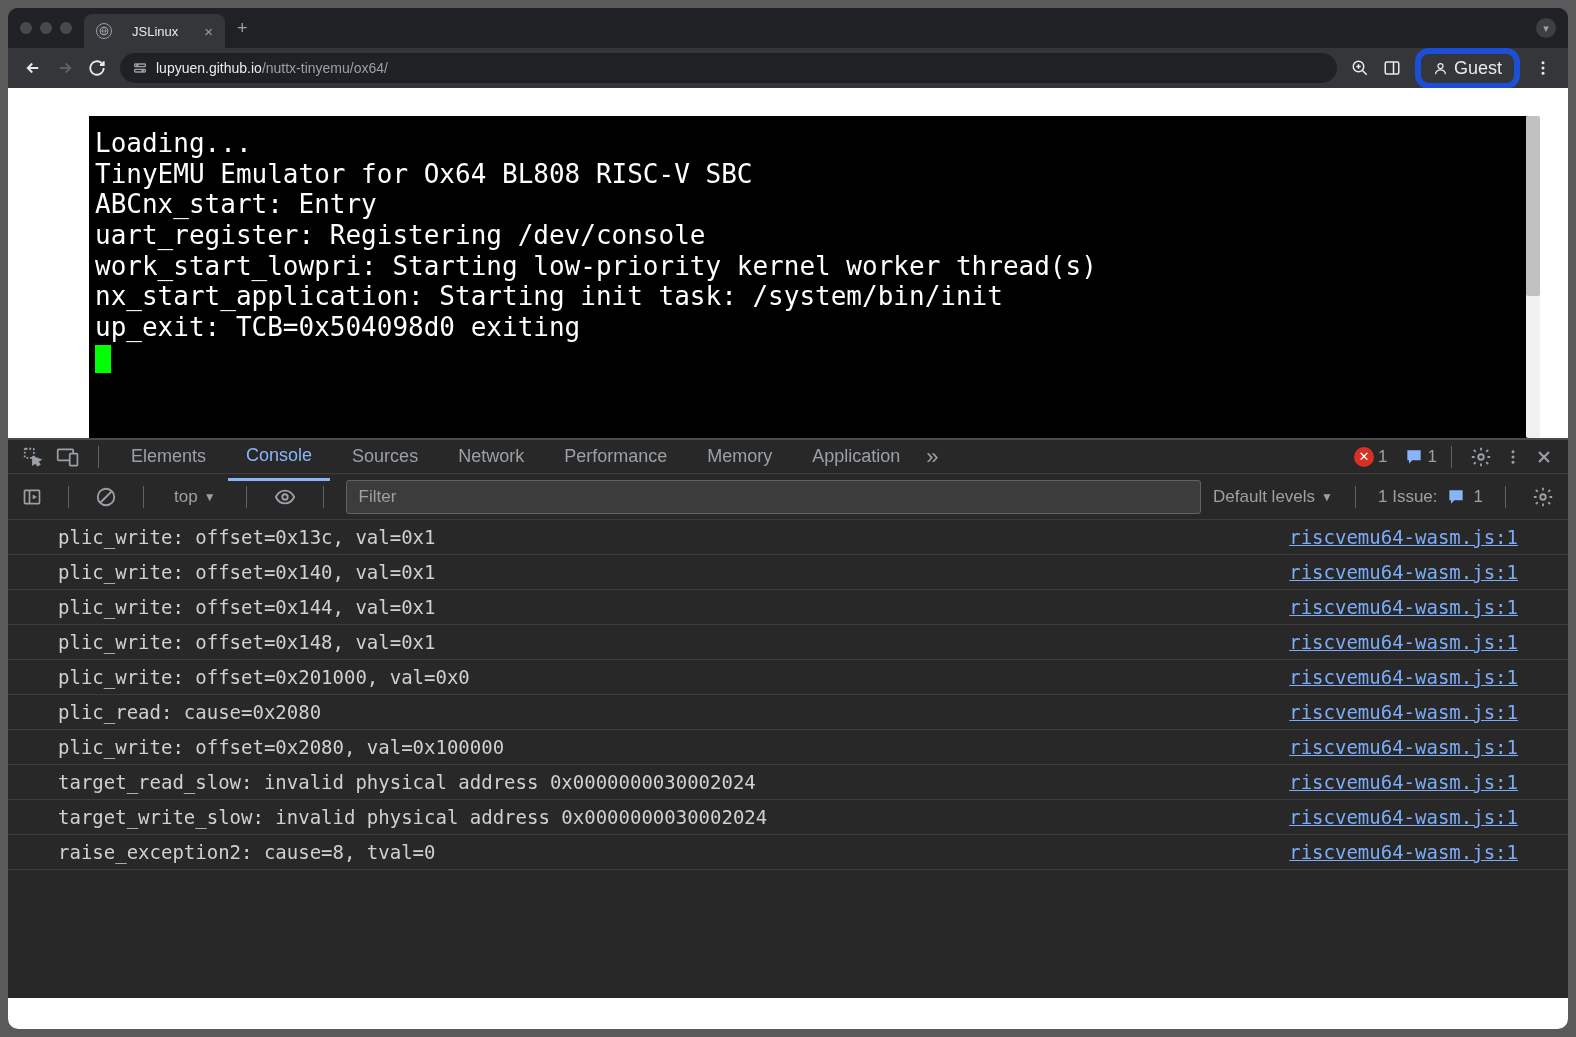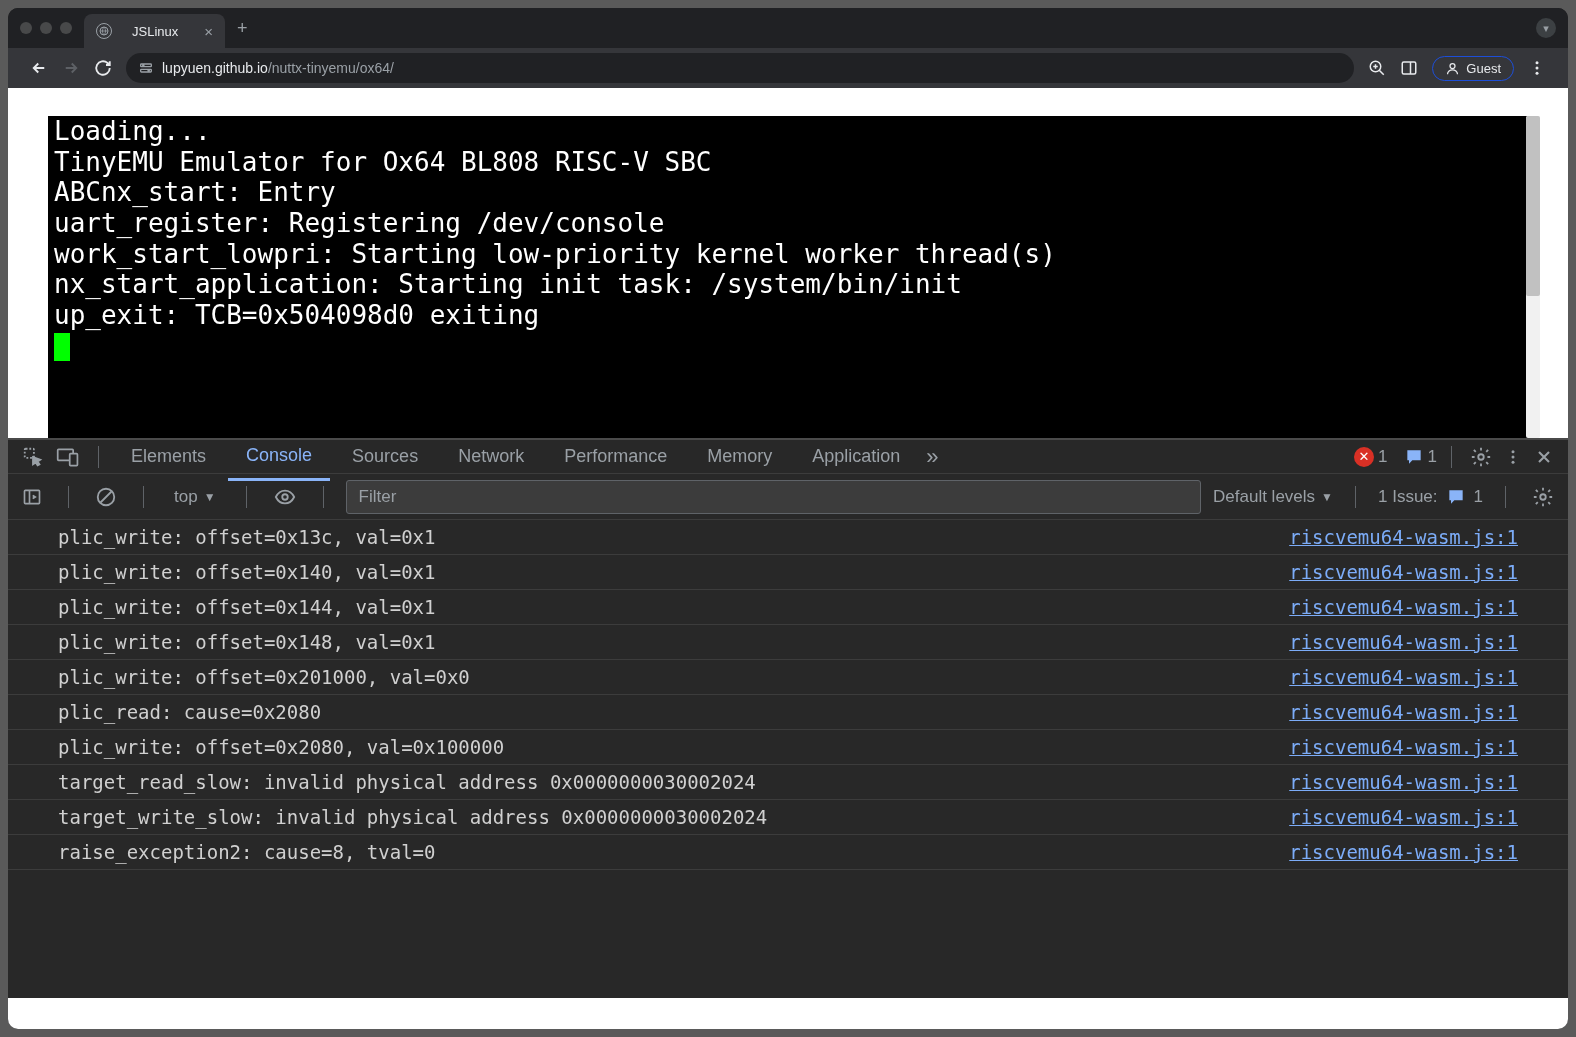--- a/index.html
+++ b/index.html
@@ -46,21 +46,21 @@
   border: 1.5px solid #9aa0a6;
   display: flex; align-items: center; justify-content: center;
 }
 .tab .close-x { color: #9aa0a6; font-size: 15px; margin-left: 6px; cursor: pointer; }
 .new-tab { color: #9aa0a6; font-size: 18px; margin-left: 12px; cursor: pointer; }
 .toolbar {
   height: 40px;
   background: #35363a;
   display: flex;
   align-items: center;
-  padding: 0 22px;
+  padding: 0 16px;
   gap: 14px;
 }
 .nav-btn { color: #9aa0a6; cursor: pointer; display: flex; align-items: center; }
 .nav-btn.disabled { opacity: 0.4; }
 .address-bar {
   flex: 1;
   height: 30px;
   background: #202124;
   border-radius: 15px;
   display: flex;
@@ -70,50 +70,51 @@
   color: #9aa0a6;
   font-size: 14px;
 }
 .address-bar .url { color: #e8eaed; }
 .address-bar .url .domain { color: #e8eaed; }
 .address-bar .url .path { color: #9aa0a6; }
 .guest-btn {
   display: flex;
   align-items: center;
   gap: 6px;
-  border: 1px solid #1d4ed8;
+  border: 6px solid #1d4ed8;
   border-radius: 14px;
   padding: 4px 12px;
   color: #e8eaed;
-  font-size: 13px;
+  font-size: 18px;
 }
 .content {
   flex: 1;
   background: #fff;
   display: flex;
   flex-direction: column;
   overflow: hidden;
 }
 .terminal-wrap {
   background: #fff;
   padding: 28px 40px 0 40px;
   height: 350px;
   position: relative;
 }
 .terminal {
   background: #000;
   color: #fff;
   font-family: "Menlo", "Consolas", monospace;
   font-size: 26px;
   line-height: 1.18;
-  padding: 0 6px;
+  padding: 12px 6px;
   height: 100%;
   white-space: pre;
   overflow: hidden;
   position: relative;
+  margin-left: 41px;
 }
 .terminal-scrollbar {
   position: absolute;
   right: 28px;
   top: 28px;
   width: 14px;
   height: 322px;
   background: #f1f1f1;
   border-radius: 2px;
 }

